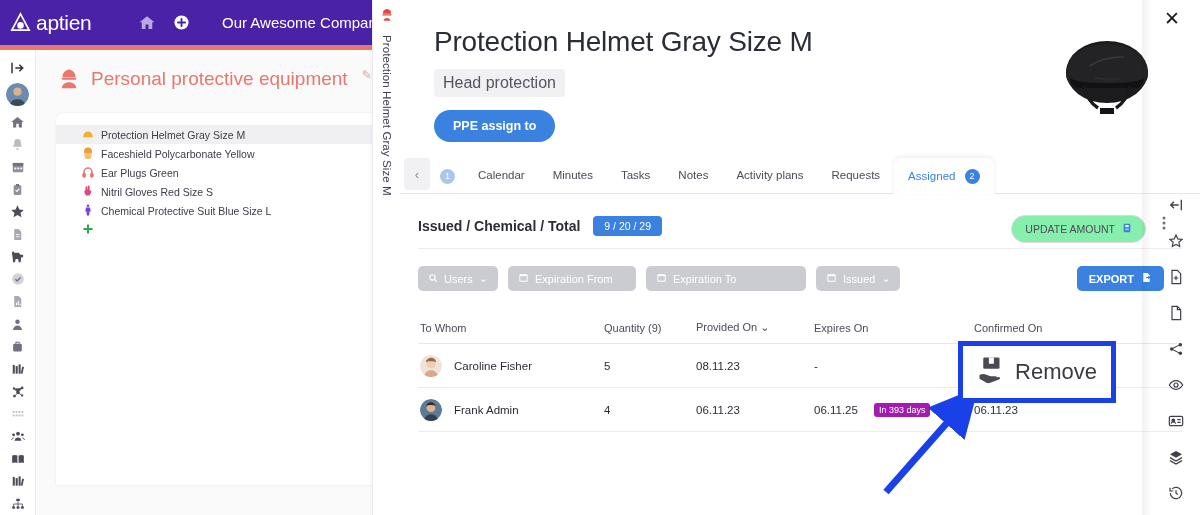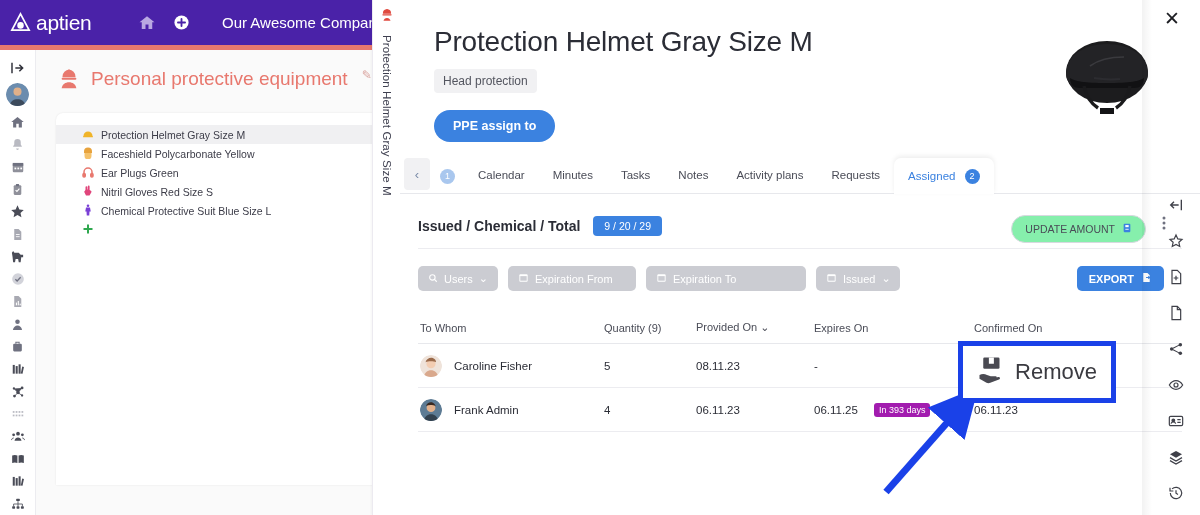--- a/index.html
+++ b/index.html
@@ -54,21 +54,21 @@
   .vtab-label {
     writing-mode: vertical-rl; font-size: 11.5px; color: #3f4050; margin-top: 9px; letter-spacing: .1px;
   }
 
   
   .modal { position: absolute; left: 400px; top: 0; width: 800px; height: 515px; background: #fff; }
   .close-x { position: absolute; right: 16px; top: 6px; width: 24px; height: 24px; color: #1c1d22;
              display: flex; align-items: center; justify-content: center; font-size: 19px; cursor: pointer; }
   .detail-title { position: absolute; left: 34px; top: 26px; font-size: 28px; color: #2b2d36; letter-spacing: -.2px; }
   .chip { position: absolute; left: 34px; top: 69px; background: #f1f1f3; color: #53555f;
-          font-size: 12px; padding: 5px 9px; border-radius: 4px; }
+          font-size: 16px; padding: 5px 9px; border-radius: 4px; }
   .assign-btn {
     position: absolute; left: 34px; top: 110px; background: #3b82e0; color: #fff;
     font-size: 12.5px; font-weight: bold; padding: 9px 19px; border-radius: 18px; border: none; cursor: pointer;
   }
   .helmet-img { position: absolute; right: 40px; top: 26px; width: 106px; height: 100px; }
 
   
   .tabbar { position: absolute; left: 0; top: 158px; width: 800px; height: 36px; border-bottom: 1px solid #e7e8ec; }
   .tab-scroll { position: absolute; left: 4px; top: 0; width: 26px; height: 32px; background: #f1f1f3;
                 border-radius: 4px; display: flex; align-items: center; justify-content: center;

